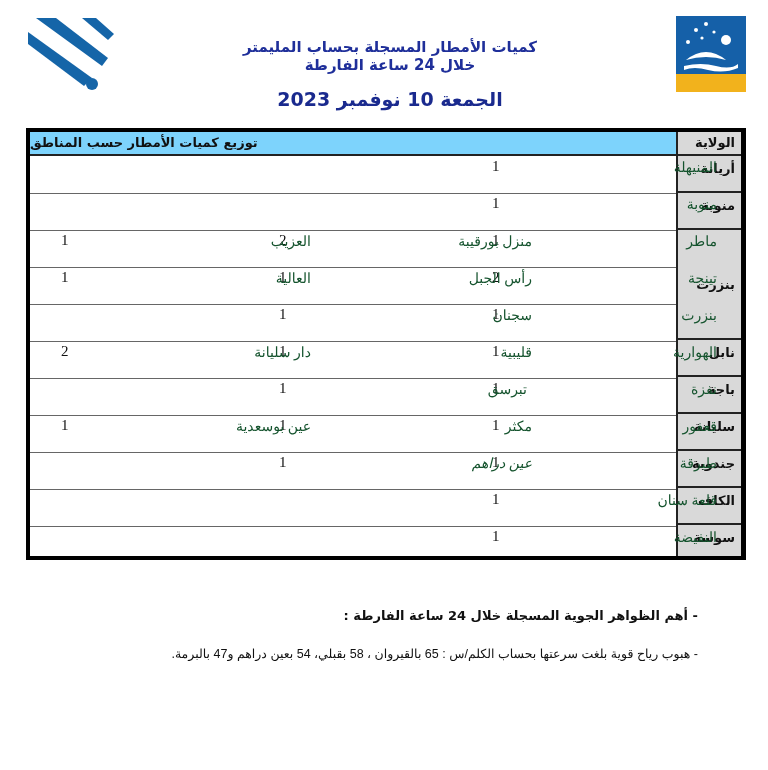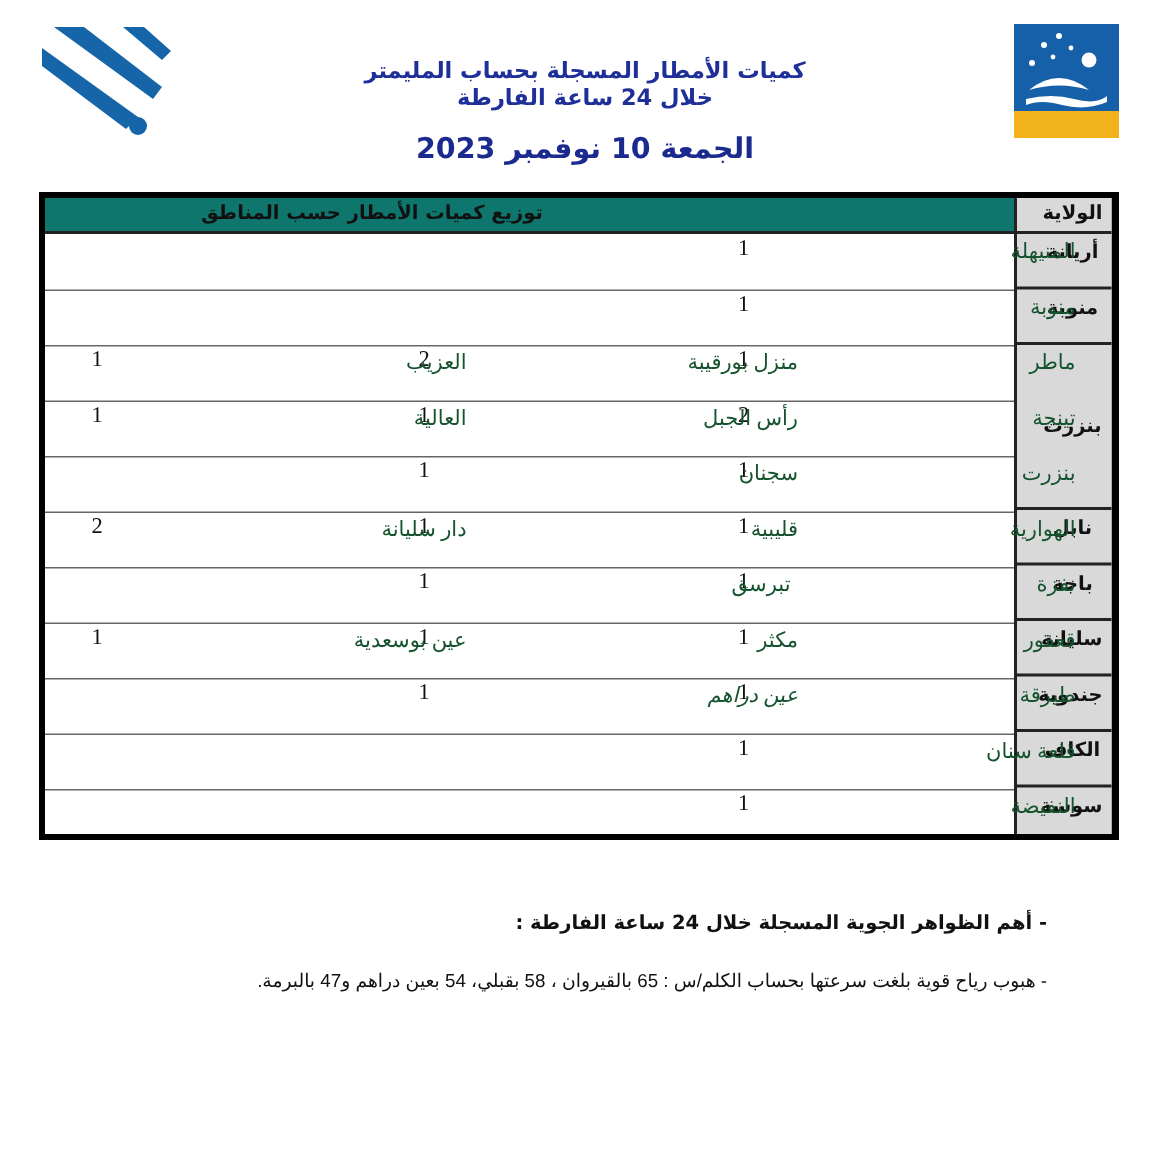--- a/index.html
+++ b/index.html
@@ -4,23 +4,23 @@
 <style>
   html, body { margin:0; padding:0; background:#ffffff; }
   body { width:768px; height:770px; position:relative; overflow:hidden; font-family:"DejaVu Sans", sans-serif; }
   .logo-left { position:absolute; left:22px; top:14px; width:92px; height:80px; }
   .logo-right { position:absolute; left:676px; top:16px; width:70px; height:76px; }
   .title { position:absolute; left:200px; width:380px; text-align:center; direction:rtl; color:#1f2f9a; font-family:"DejaVu Sans", sans-serif; font-weight:bold; }
   .title1 { top:38px; font-size:15px; }
   .title2 { top:56px; font-size:15px;text-align:center; }
   .title3 { top:88px; font-size:19px; color:#1a2a8e; }
   .table { position:absolute; left:26px; top:128px; width:720px; height:432px; border:4px solid #000; border-right-width:5px; box-sizing:border-box; }
-  .hdr-main { position:absolute; left:0; top:0; width:646px; height:24px; background:#0f766e; border-bottom:2px solid #222; box-sizing:border-box; direction:rtl; font-size:13px; font-weight:bold; color:#111; line-height:22px; padding-right:210px; text-align:center; }
+  .hdr-main { position:absolute; left:0; top:0; width:646px; height:24px; background:#7dd3fc; border-bottom:2px solid #222; box-sizing:border-box; direction:rtl; font-size:13px; font-weight:bold; color:#111; line-height:22px; padding-right:210px; text-align:left; }
   .wilaya-col { position:absolute; left:646px; top:0; width:65px; height:424px; background:#d9d9d9; border-left:2px solid #222; box-sizing:border-box; }
-  .wil-cell { position:absolute; left:0; width:63px; border-bottom:2px solid #222; box-sizing:border-box; direction:rtl; text-align:center; padding-right:6px; font-size:13px; font-weight:bold; color:#111;padding-left:17px; }
+  .wil-cell { position:absolute; left:0; width:63px; border-bottom:2px solid #222; box-sizing:border-box; direction:rtl; text-align:right; padding-right:6px; font-size:13px; font-weight:bold; color:#111;padding-left:17px; }
   .wil-hdr { top:0; height:24px; line-height:22px; font-weight:bold; }
   .row-line { position:absolute; left:0; width:646px; height:0; border-top:1.5px solid #666; }
   .cell-text { position:absolute; direction:rtl; font-family:"Liberation Serif", serif; font-size:14px; color:#14532d; white-space:nowrap; }
   .num { position:absolute; font-family:"Liberation Serif", serif; font-size:15px; color:#111; }
   .notes-h { position:absolute; right:70px; top:608px; direction:rtl; font-weight:bold; font-size:13px; color:#111; }
   .notes-b { position:absolute; right:70px; top:646px; direction:rtl; font-size:12.5px; color:#111; font-family:"Liberation Sans", sans-serif;margin-left:44px; }
 </style>
 </head>
 <body>
 

